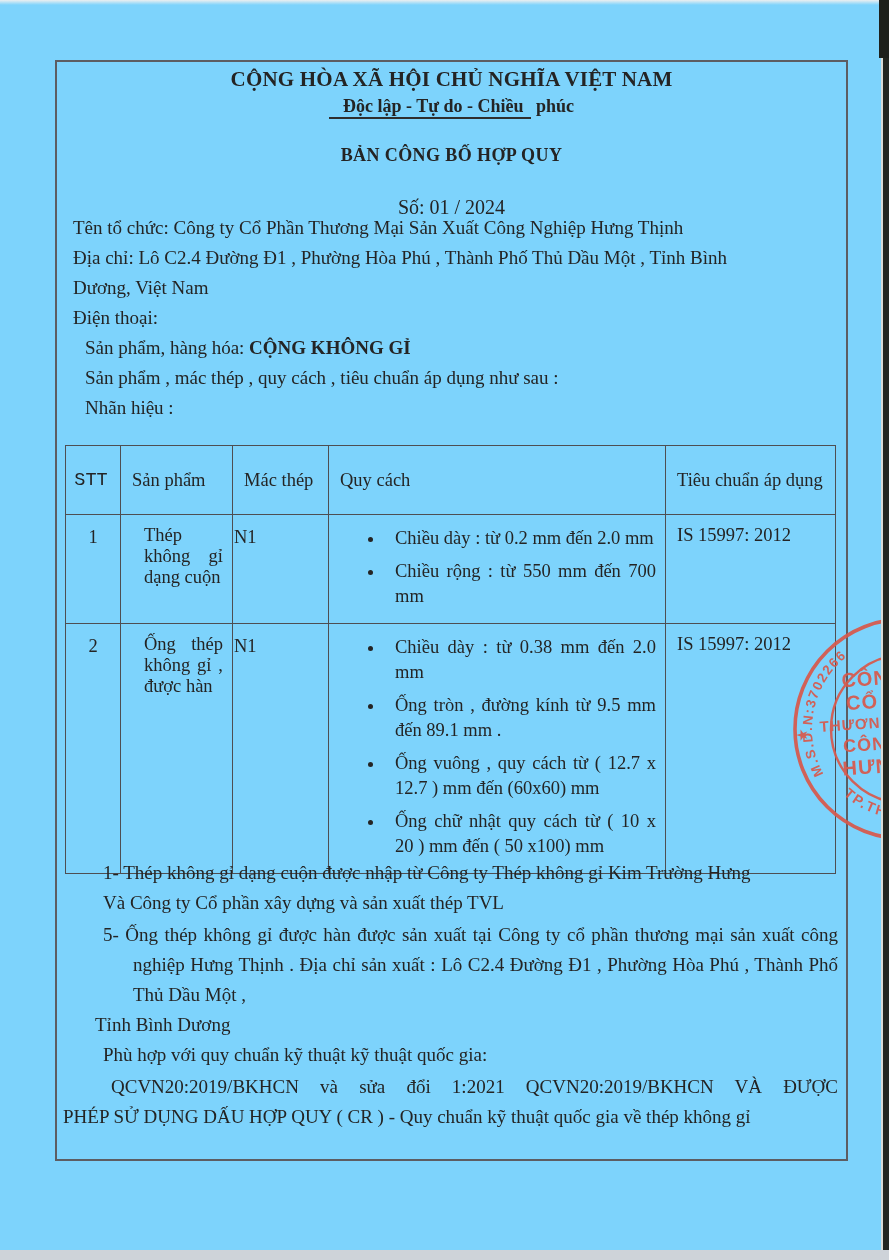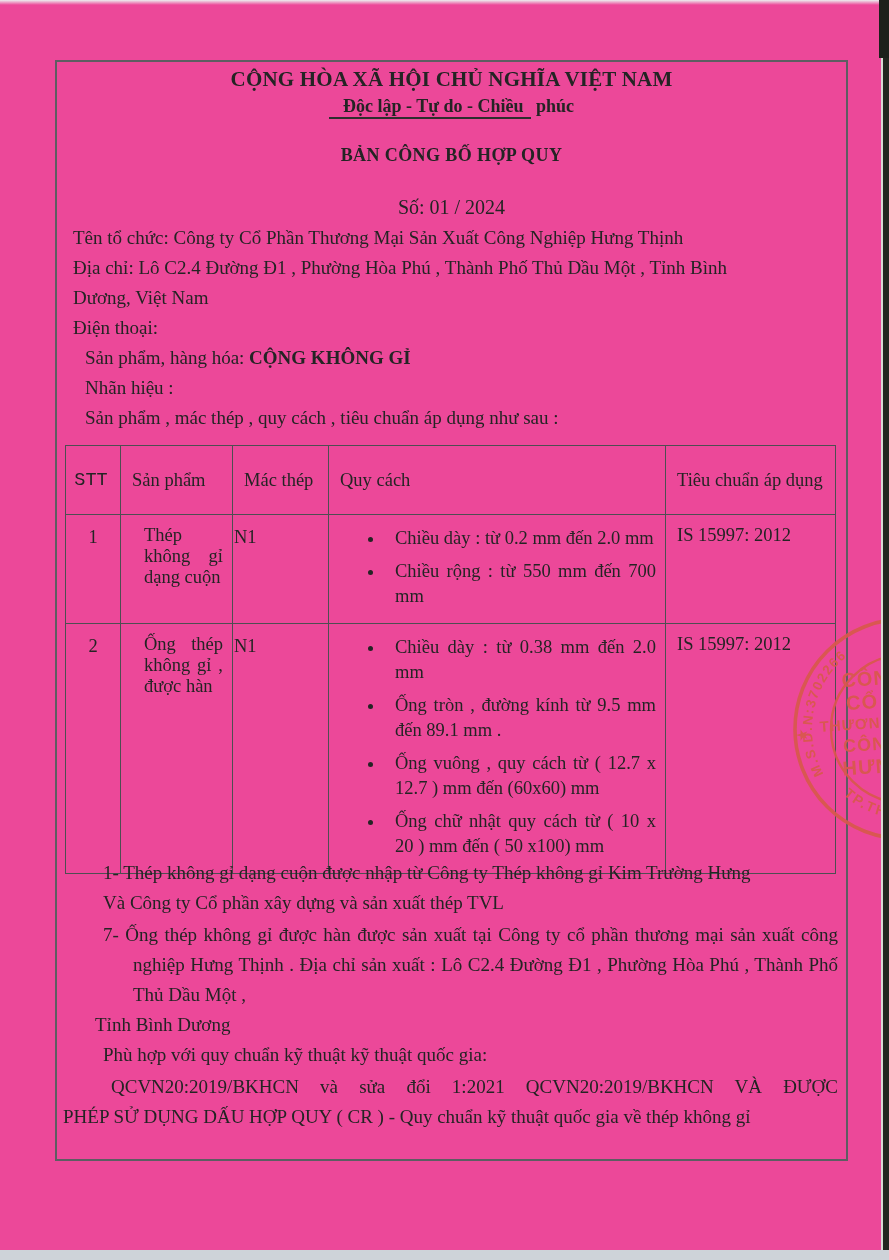--- a/index.html
+++ b/index.html
@@ -1,34 +1,34 @@
 <!DOCTYPE html>
 <html><head>
 <meta charset="utf-8">
 <style>
   html,body { margin:0; padding:0; background:#ffffff; }
   .sheet {
     position:relative; width:889px; height:1260px; overflow:hidden;
-    background:#ec4899; color:#242424;
+    background:#7dd3fc; color:#242424;
     font-family:"Liberation Serif","DejaVu Serif",serif;
   }
   .top-haze { position:absolute; left:0; top:0; width:889px; height:5px;
     background:linear-gradient(#eceff0,rgba(255,255,255,0)); }
 
   .frame { position:absolute; left:55px; top:60px; width:793px; height:1101px;
     box-sizing:border-box; border:2px solid #5d5d62; }
 
   .center { position:absolute; left:55px; width:793px; text-align:center; }
   .national { top:67px; font-weight:bold; font-size:21px; letter-spacing:.2px; }
   .motto   { top:96px; font-weight:bold; font-size:18px; }
   .motto .u{ border-bottom:2px solid #2e2e2e; padding:0 8px 1px 14px; }
   .doctitle{ top:145px; font-weight:bold; font-size:18px; letter-spacing:.4px;text-align:center; }
   .docnum  { top:196px; font-size:20px; }
 
-  .info { position:absolute; left:73px; top:223px; width:706px; font-size:19px; line-height:30px; }
+  .info { position:absolute; left:73px; top:213px; width:706px; font-size:19px; line-height:30px; }
   .info .addr { width:700px; }
   .indent { padding-left:12px; }
   .product .pv { font-weight:bold; }
 
   table.doc-table { position:absolute; left:65px; top:445px; width:770px;
     border-collapse:collapse; font-size:18.5px; table-layout:fixed; }
   .doc-table th, .doc-table td { border:1.6px solid #4e4e52; vertical-align:top;
     text-align:left; font-weight:normal; }
   .doc-table th { vertical-align:middle; height:56px; padding:6px 6px 6px 11px; }
   .doc-table th.c { text-align:center; padding-left:2px;font-family:Liberation Mono, monospace; }
@@ -70,22 +70,22 @@
 
   <div class="center doctitle">BẢN CÔNG BỐ HỢP QUY</div>
 
   <div class="center docnum">Số: 01 / 2024</div>
 
   <div class="info">
     <div>Tên tổ chức: Công ty Cổ Phần Thương Mại Sản Xuất Công Nghiệp Hưng Thịnh</div>
     <div class="addr">Địa chỉ: Lô C2.4 Đường Đ1 , Phường Hòa Phú , Thành Phố Thủ Dầu Một , Tỉnh Bình Dương, Việt Nam</div>
     <div>Điện thoại:</div>
     <div class="indent product"><span>Sản phẩm, hàng hóa:</span> <span class="pv">CỘNG KHÔNG GỈ</span></div>
+    <div class="indent">Sản phẩm , mác thép , quy cách , tiêu chuẩn áp dụng như sau :</div>
     <div class="indent">Nhãn hiệu :</div>
-    <div class="indent">Sản phẩm , mác thép , quy cách , tiêu chuẩn áp dụng như sau :</div>
   </div>
 
   <table class="doc-table">
     <colgroup>
       <col style="width:55px">
         <col style="width:112px">
         <col style="width:96px">
       <col style="width:337px">
         <col style="width:170px">
     </colgroup>
@@ -122,21 +122,21 @@
         </ul>
       </td>
       <td class="tc">IS 15997: 2012</td>
     </tr>
   </tbody>
     </table>
 
   <div class="notes">
     <div class="n1">1- Thép không gỉ dạng cuộn được nhập từ Công ty Thép không gỉ Kim Trường Hưng</div>
     <div class="n1">Và Công ty Cổ phần xây dựng và sản xuất thép TVL</div>
-    <div class="n2">7- Ống thép không gỉ được hàn được sản xuất tại Công ty cổ phần thương mại sản xuất công nghiệp Hưng Thịnh . Địa chỉ sản xuất : Lô C2.4 Đường Đ1 , Phường Hòa Phú , Thành Phố Thủ Dầu Một ,</div>
+    <div class="n2">5- Ống thép không gỉ được hàn được sản xuất tại Công ty cổ phần thương mại sản xuất công nghiệp Hưng Thịnh . Địa chỉ sản xuất : Lô C2.4 Đường Đ1 , Phường Hòa Phú , Thành Phố Thủ Dầu Một ,</div>
     <div class="tinh">Tỉnh Bình Dương</div>
     <div class="phu">Phù hợp với quy chuẩn kỹ thuật kỹ thuật quốc gia:</div>
     <div class="q1">QCVN20:2019/BKHCN và sửa đổi 1:2021 QCVN20:2019/BKHCN VÀ ĐƯỢC</div>
     <div class="q2">PHÉP SỬ DỤNG DẤU HỢP QUY ( CR ) -  Quy chuẩn kỹ thuật quốc gia về thép không gỉ</div>
   </div>
 
   <svg class="stamp" viewBox="0 0 240 246" xmlns="http://www.w3.org/2000/svg">
     <g fill="none" stroke="#d8594c">
       <circle cx="123" cy="121" r="110" stroke-width="3.6"></circle>
       <circle cx="123" cy="121" r="74" stroke-width="2.4"></circle>

